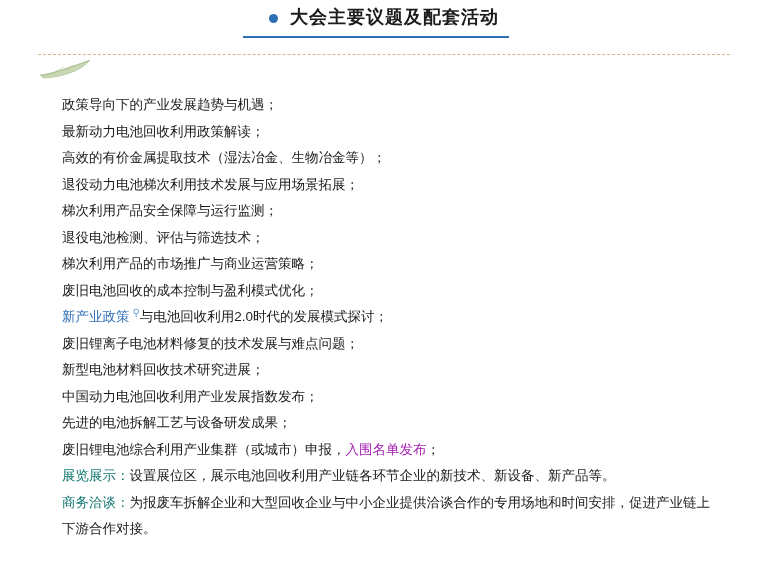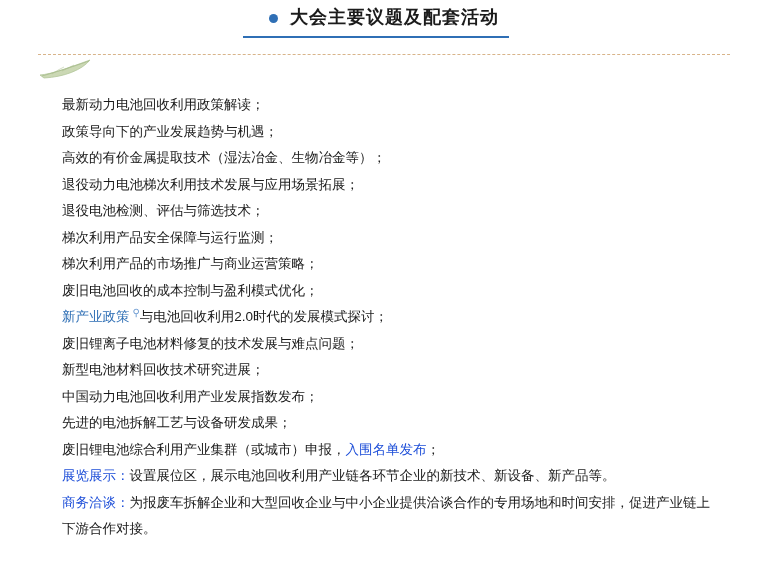--- a/index.html
+++ b/index.html
@@ -91,24 +91,24 @@
     font-size: 13.5px;
     line-height: 26.5px;
     color: #1a1a1a;
     white-space: nowrap;
   }
   .line.wrap {
     white-space: normal;
     width: 650px;
   }
   .lead {
-    color: #1d4ed8;
+    color: #0f766e;
   }
   .link {
-    color: #1d4ed8;
+    color: #a21caf;
   }
   .kw {
     color: #2f6fb5;
     position: relative;
     padding-right: 2px;
     margin-top: 48px;
   }
   .search-glyph {
     display: inline-block;
     position: relative;
@@ -136,26 +136,26 @@
 
   <svg class="leaf" viewBox="0 0 60 22">
     <path d="M2 17 C14 16, 30 10, 52 2 C44 12, 26 19, 6 20 Z" fill="#cbd8b4" stroke="#b3c79a" stroke-width="0.8"></path>
     <path d="M4 18 C18 14, 34 9, 51 3" fill="none" stroke="#a8bd8d" stroke-width="0.8"></path>
     <path d="M14 16 C18 13, 22 11, 26 9" fill="none" stroke="#a8bd8d" stroke-width="0.5"></path>
     <path d="M24 13 C28 11, 32 9, 36 7" fill="none" stroke="#a8bd8d" stroke-width="0.5"></path>
   </svg>
 
   <div class="content">
 
+    <div class="line"><span>政策导向下的产业发展趋势与机遇；</span></div>
     <div class="line"><span>最新动力电池回收利用政策解读；</span></div>
-    <div class="line"><span>政策导向下的产业发展趋势与机遇；</span></div>
     <div class="line"><span>高效的有价金属提取技术（湿法冶金、生物冶金等）；</span></div>
     <div class="line"><span>退役动力电池梯次利用技术发展与应用场景拓展；</span></div>
+    <div class="line"><span>梯次利用产品安全保障与运行监测；</span></div>
     <div class="line"><span>退役电池检测、评估与筛选技术；</span></div>
-    <div class="line"><span>梯次利用产品安全保障与运行监测；</span></div>
     <div class="line"><span>梯次利用产品的市场推广与商业运营策略；</span></div>
     <div class="line"><span>废旧电池回收的成本控制与盈利模式优化；</span></div>
 
     <div class="line"><span class="kw">新产业政策</span><span class="search-glyph">⚲</span><span>与电池回收利用2.0时代的发展模式探讨；</span></div>
 
     <div class="line"><span>废旧锂离子电池材料修复的技术发展与难点问题；</span></div>
     <div class="line"><span>新型电池材料回收技术研究进展；</span></div>
     <div class="line"><span>中国动力电池回收利用产业发展指数发布；</span></div>
     <div class="line"><span>先进的电池拆解工艺与设备研发成果；</span></div>
 

